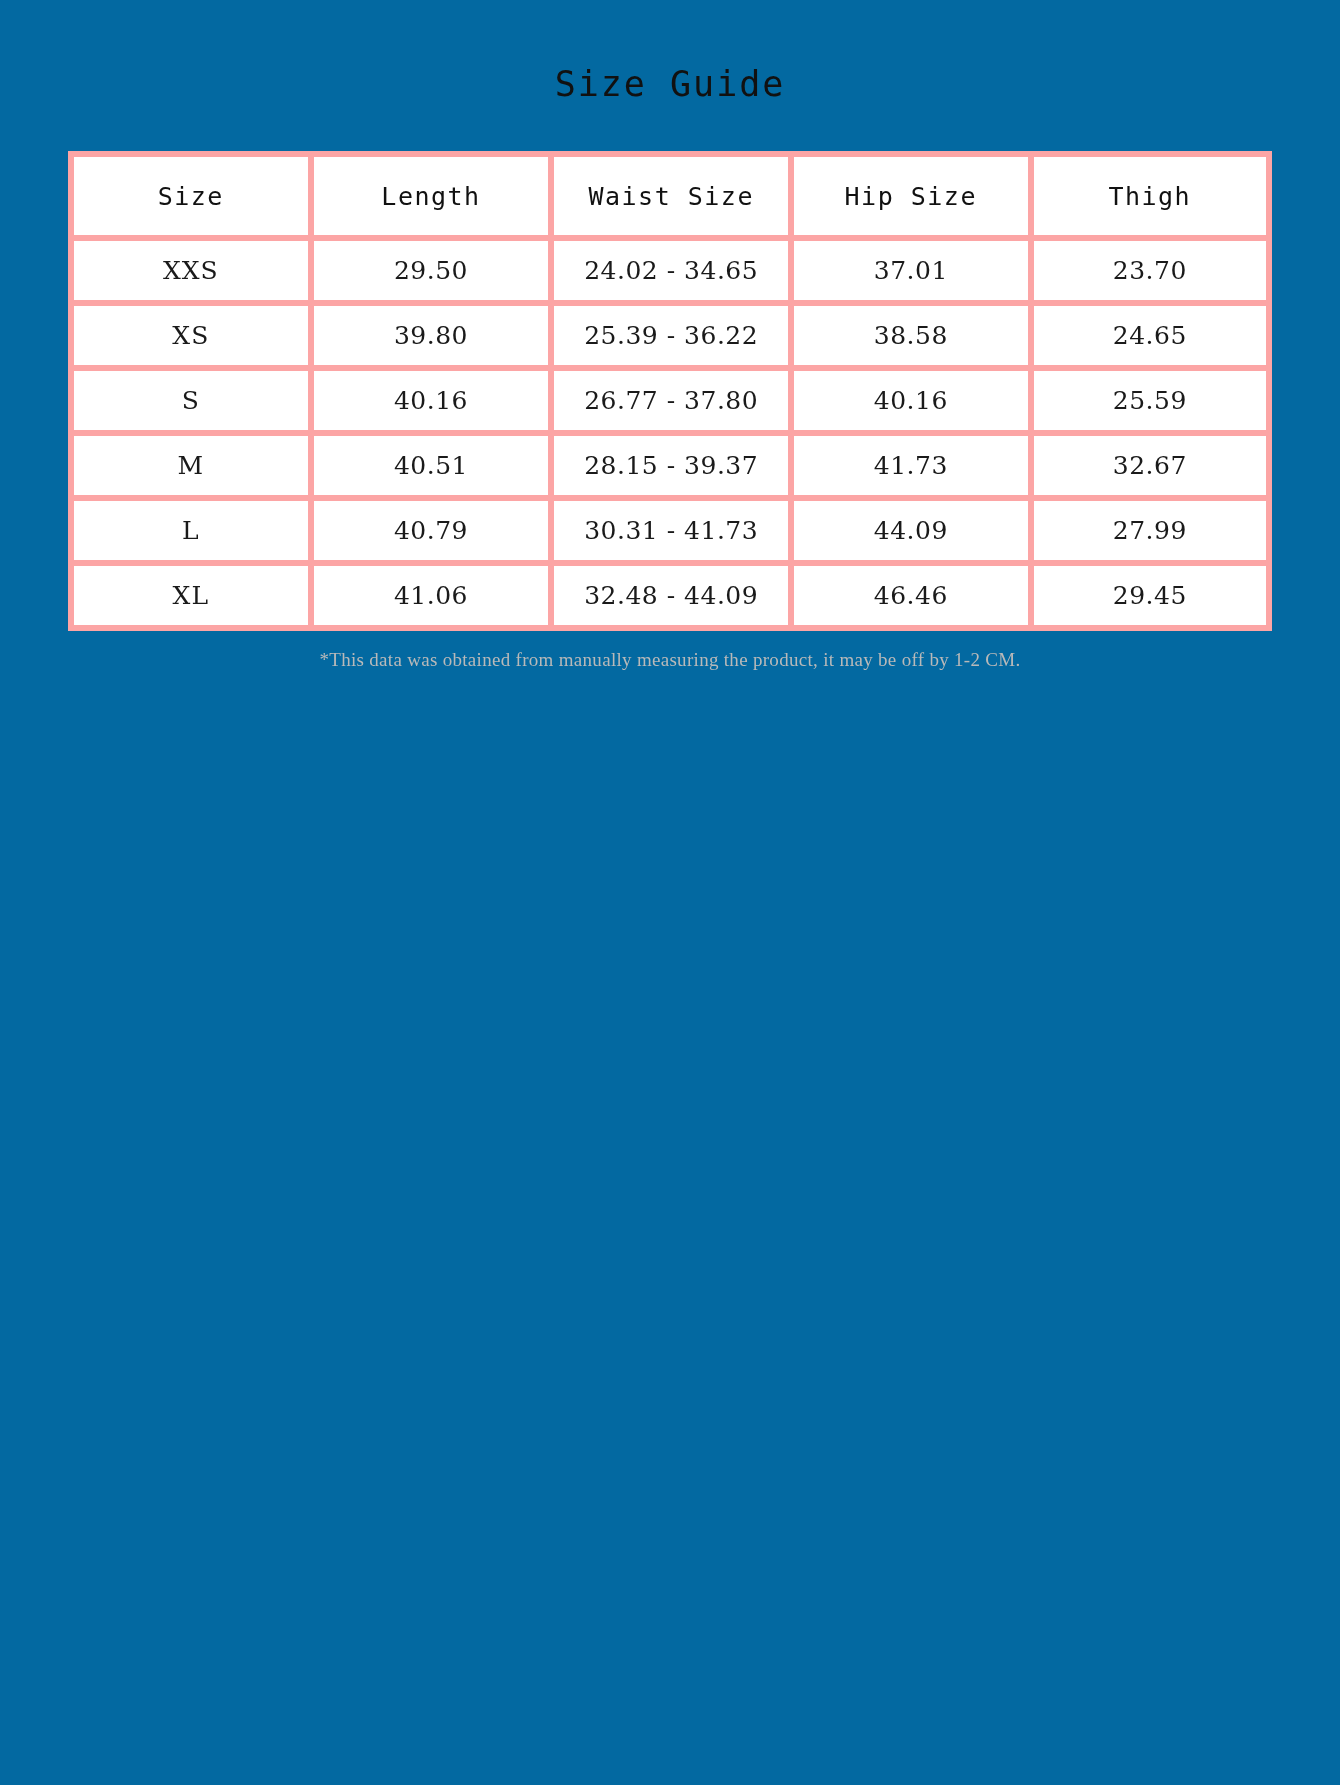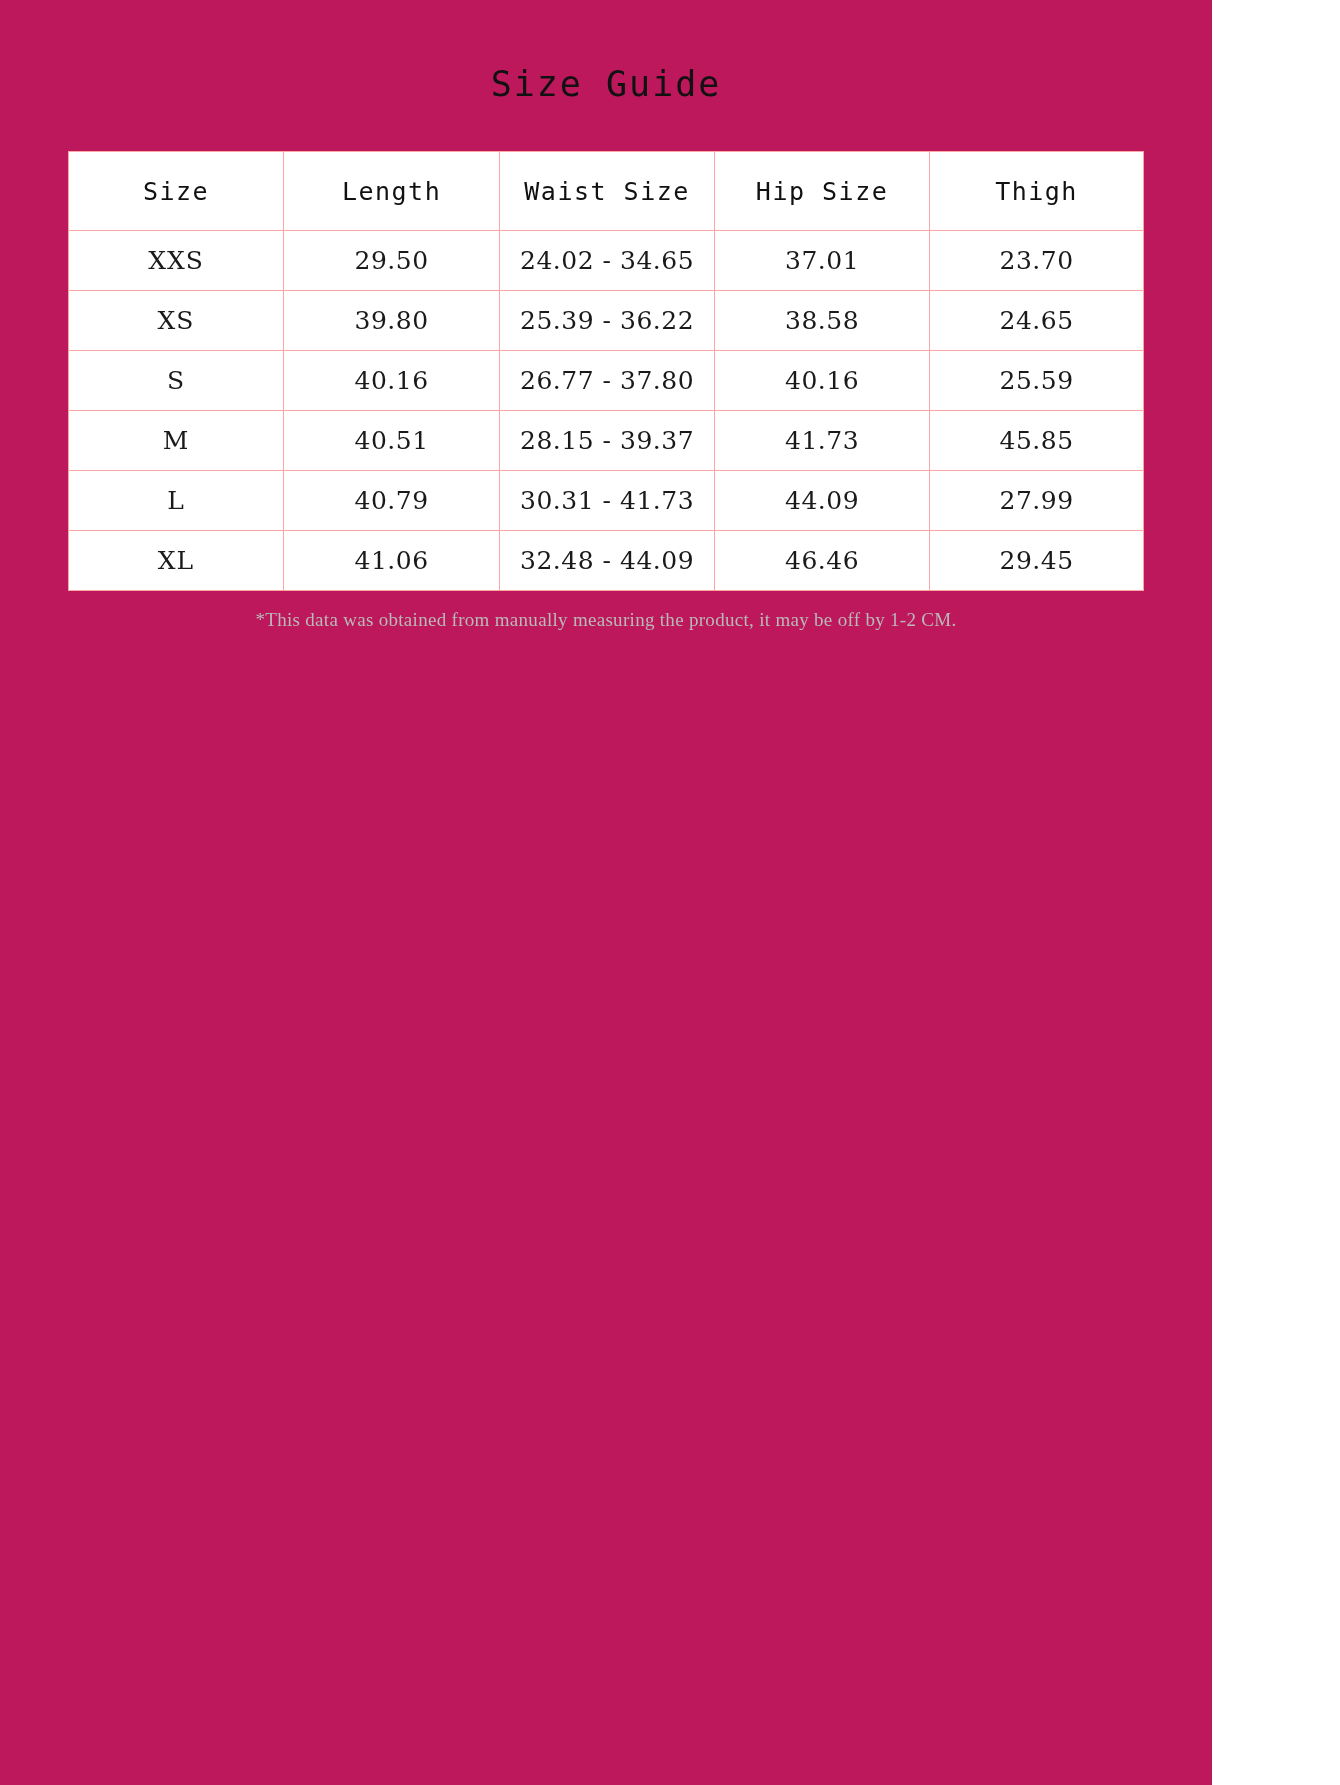--- a/index.html
+++ b/index.html
@@ -10,24 +10,24 @@
   }
   body {
     width: 1340px;
     height: 1785px;
     font-family: "DejaVu Serif", "Liberation Serif", serif;
     color: #1a1a1a;
     -webkit-font-smoothing: antialiased;
   }
   .page {
     position: relative;
-    width: 1212px;
+    width: 1340px;
     height: 1785px;
     box-sizing: border-box;
-    background: #be185d;
+    background: #0369a1;
     overflow: hidden;
   }
 
   
   .title {
     text-align: center;
     font-family: "DejaVu Sans Mono", "Liberation Mono", monospace;
     font-size: 35px;
     font-weight: 400;
     letter-spacing: 2px;
@@ -42,21 +42,21 @@
     padding: 0 68px;
     margin-top: 46px;
   }
   table.size-table {
     width: 100%;
     border-collapse: collapse;
     table-layout: fixed;
   }
   table.size-table th,
   table.size-table td {
-    border: 1px solid #fca5a5;
+    border: 6px solid #fca5a5;
     text-align: center;
     vertical-align: middle;
     padding: 0;
     background: #ffffff;
   }
   table.size-table thead th {
     height: 78px;
     font-family: "DejaVu Sans Mono", "Liberation Mono", monospace;
     font-size: 25px;
     font-weight: 400;
@@ -142,21 +142,21 @@
           <td>40.16</td>
           <td>26.77 - 37.80</td>
           <td>40.16</td>
           <td>25.59</td>
         </tr>
         <tr>
           <td class="size-cell">M</td>
           <td>40.51</td>
           <td>28.15 - 39.37</td>
           <td>41.73</td>
-          <td>45.85</td>
+          <td>32.67</td>
         </tr>
         <tr>
           <td class="size-cell">L</td>
           <td>40.79</td>
           <td>30.31 - 41.73</td>
           <td>44.09</td>
           <td>27.99</td>
         </tr>
         <tr>
           <td class="size-cell">XL</td>

